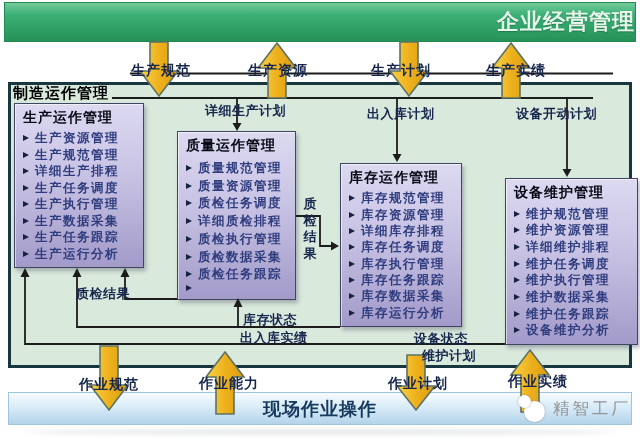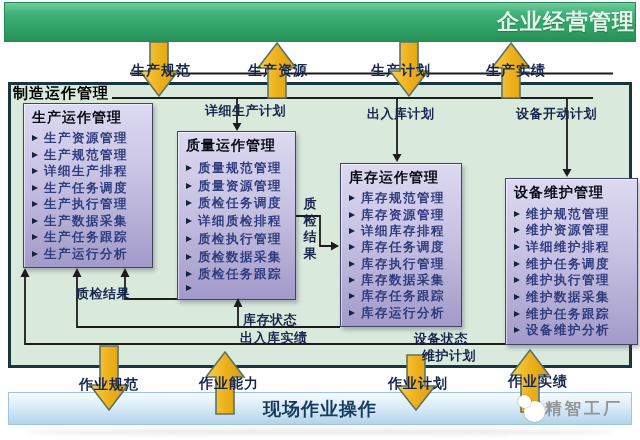--- a/index.html
+++ b/index.html
@@ -4,40 +4,40 @@
 <style>
 *{margin:0;padding:0;box-sizing:border-box}
 html,body{width:640px;height:440px}
 body{font-family:"Liberation Sans",sans-serif;background:#fff;overflow:hidden}
 #stage{position:relative;width:640px;height:440px;background:#fff}
 .abs{position:absolute}
 .topbar{left:4px;top:2px;width:632px;height:40px;background:linear-gradient(180deg,#74cb9c 0%,#3cb077 30%,#2fa065 70%,#279057 100%);border:1px solid #1f8b50;display:flex;align-items:center;justify-content:flex-end;font-size:22px;font-weight:bold;color:#e7f5eb;letter-spacing:1px;z-index:1;text-shadow:0 1px 1px rgba(20,90,50,.5)}
 .mcontainer{left:8px;top:82px;width:624px;height:286px;background:#d9e9dc;border:3px solid #17363e;z-index:1}
 .ctitle{left:13px;top:85px;font-size:15px;font-weight:bold;color:#000;z-index:4;letter-spacing:1px;line-height:16px}
 .box{position:absolute;border:1.5px solid #3f4664;background:linear-gradient(180deg,#dcd9f1 0%,#c7c2e3 45%,#a29ac9 100%);box-shadow:2px 3px 4px rgba(60,60,90,.35),inset 1px 1px 0 rgba(255,255,255,.55);display:flex;flex-direction:column;z-index:2}
-.box1{left:23px;top:103px;width:130px;height:165px}
+.box1{left:14px;top:103px;width:130px;height:165px}
 .box2{left:177px;top:131px;width:119px;height:169px}
 .box3{left:340px;top:163px;width:122px;height:164px}
 .box4{left:505px;top:178px;width:133px;height:167px}
 .box-title{font-size:14px;font-weight:bold;color:#060b15;padding:5px 0 0 8px;letter-spacing:1px;line-height:17px}
 .items{flex:1;display:flex;flex-direction:column;justify-content:space-evenly;padding:3px 0 4px}
 .item{display:flex;align-items:center;padding-left:8px;line-height:14px}
 .tri{width:0;height:0;border-left:6px solid #16223f;border-top:3.5px solid transparent;border-bottom:3.5px solid transparent;margin-right:6px;flex:none}
 .item-text{font-size:12.5px;font-weight:bold;color:#2f3c7e;letter-spacing:1.5px;white-space:nowrap;line-height:14px}
 .flow-label{font-size:14px;font-weight:bold;color:#17264d;letter-spacing:1px;z-index:4;line-height:17px}
 .conn-label{font-size:13px;font-weight:bold;color:#17264d;letter-spacing:.5px;z-index:4;line-height:15px}
 .v-label{width:16px;line-height:16.5px;word-break:break-all;text-align:center;z-index:4;letter-spacing:0}
 svg.overlay{position:absolute;left:0;top:0;z-index:3;pointer-events:none}
 .bottombar{left:8px;top:392px;width:624px;height:33px;background:linear-gradient(180deg,#f6fbff 0%,#d9ecf8 45%,#b3d3ea 100%);border:1px solid #9fc4dd;z-index:1;display:flex;align-items:center;justify-content:center;font-size:18px;font-weight:bold;color:#16395e;letter-spacing:1px}
 .smudge{left:25px;top:429px;width:590px;height:6px;background:rgba(150,160,170,.22);border-radius:50%;filter:blur(2px);z-index:0}
 .watermark{left:518px;top:395px;z-index:5;display:flex;align-items:center}
 .wm-icon{position:relative;width:27px;height:27px;flex:none}
 .wm-c1{position:absolute;left:6px;top:6px;width:21px;height:21px;border-radius:50%;background:#fff;box-shadow:0 0 2px rgba(120,120,120,.7)}
 .wm-c2{position:absolute;left:0;top:0;width:13px;height:13px;border-radius:50%;background:#fff;box-shadow:0 0 2px rgba(120,120,120,.7)}
-.wm-text{font-size:16.5px;font-weight:bold;color:#949494;letter-spacing:3px;margin-left:0px}
+.wm-text{font-size:16.5px;font-weight:normal;color:#949494;letter-spacing:3px;margin-left:8px}
 </style>
 </head>
 <body>
 
 <div id="stage">
 
   <div class="abs topbar">
     <span>企业经营管理</span>
   </div>
 
@@ -140,25 +140,25 @@
         <div class="item">
           <span class="tri"></span>
           <span class="item-text">库存任务调度</span>
         </div>
         <div class="item">
           <span class="tri"></span>
           <span class="item-text">库存执行管理</span>
         </div>
         <div class="item">
           <span class="tri"></span>
+          <span class="item-text">库存任务跟踪</span>
+        </div>
+        <div class="item">
+          <span class="tri"></span>
           <span class="item-text">库存数据采集</span>
-        </div>
-        <div class="item">
-          <span class="tri"></span>
-          <span class="item-text">库存任务跟踪</span>
         </div>
         <div class="item">
           <span class="tri"></span>
           <span class="item-text">库存运行分析</span>
         </div>
       </div>
   </div>
 
   <div class="box box4">
     <div class="box-title">设备维护管理</div>

